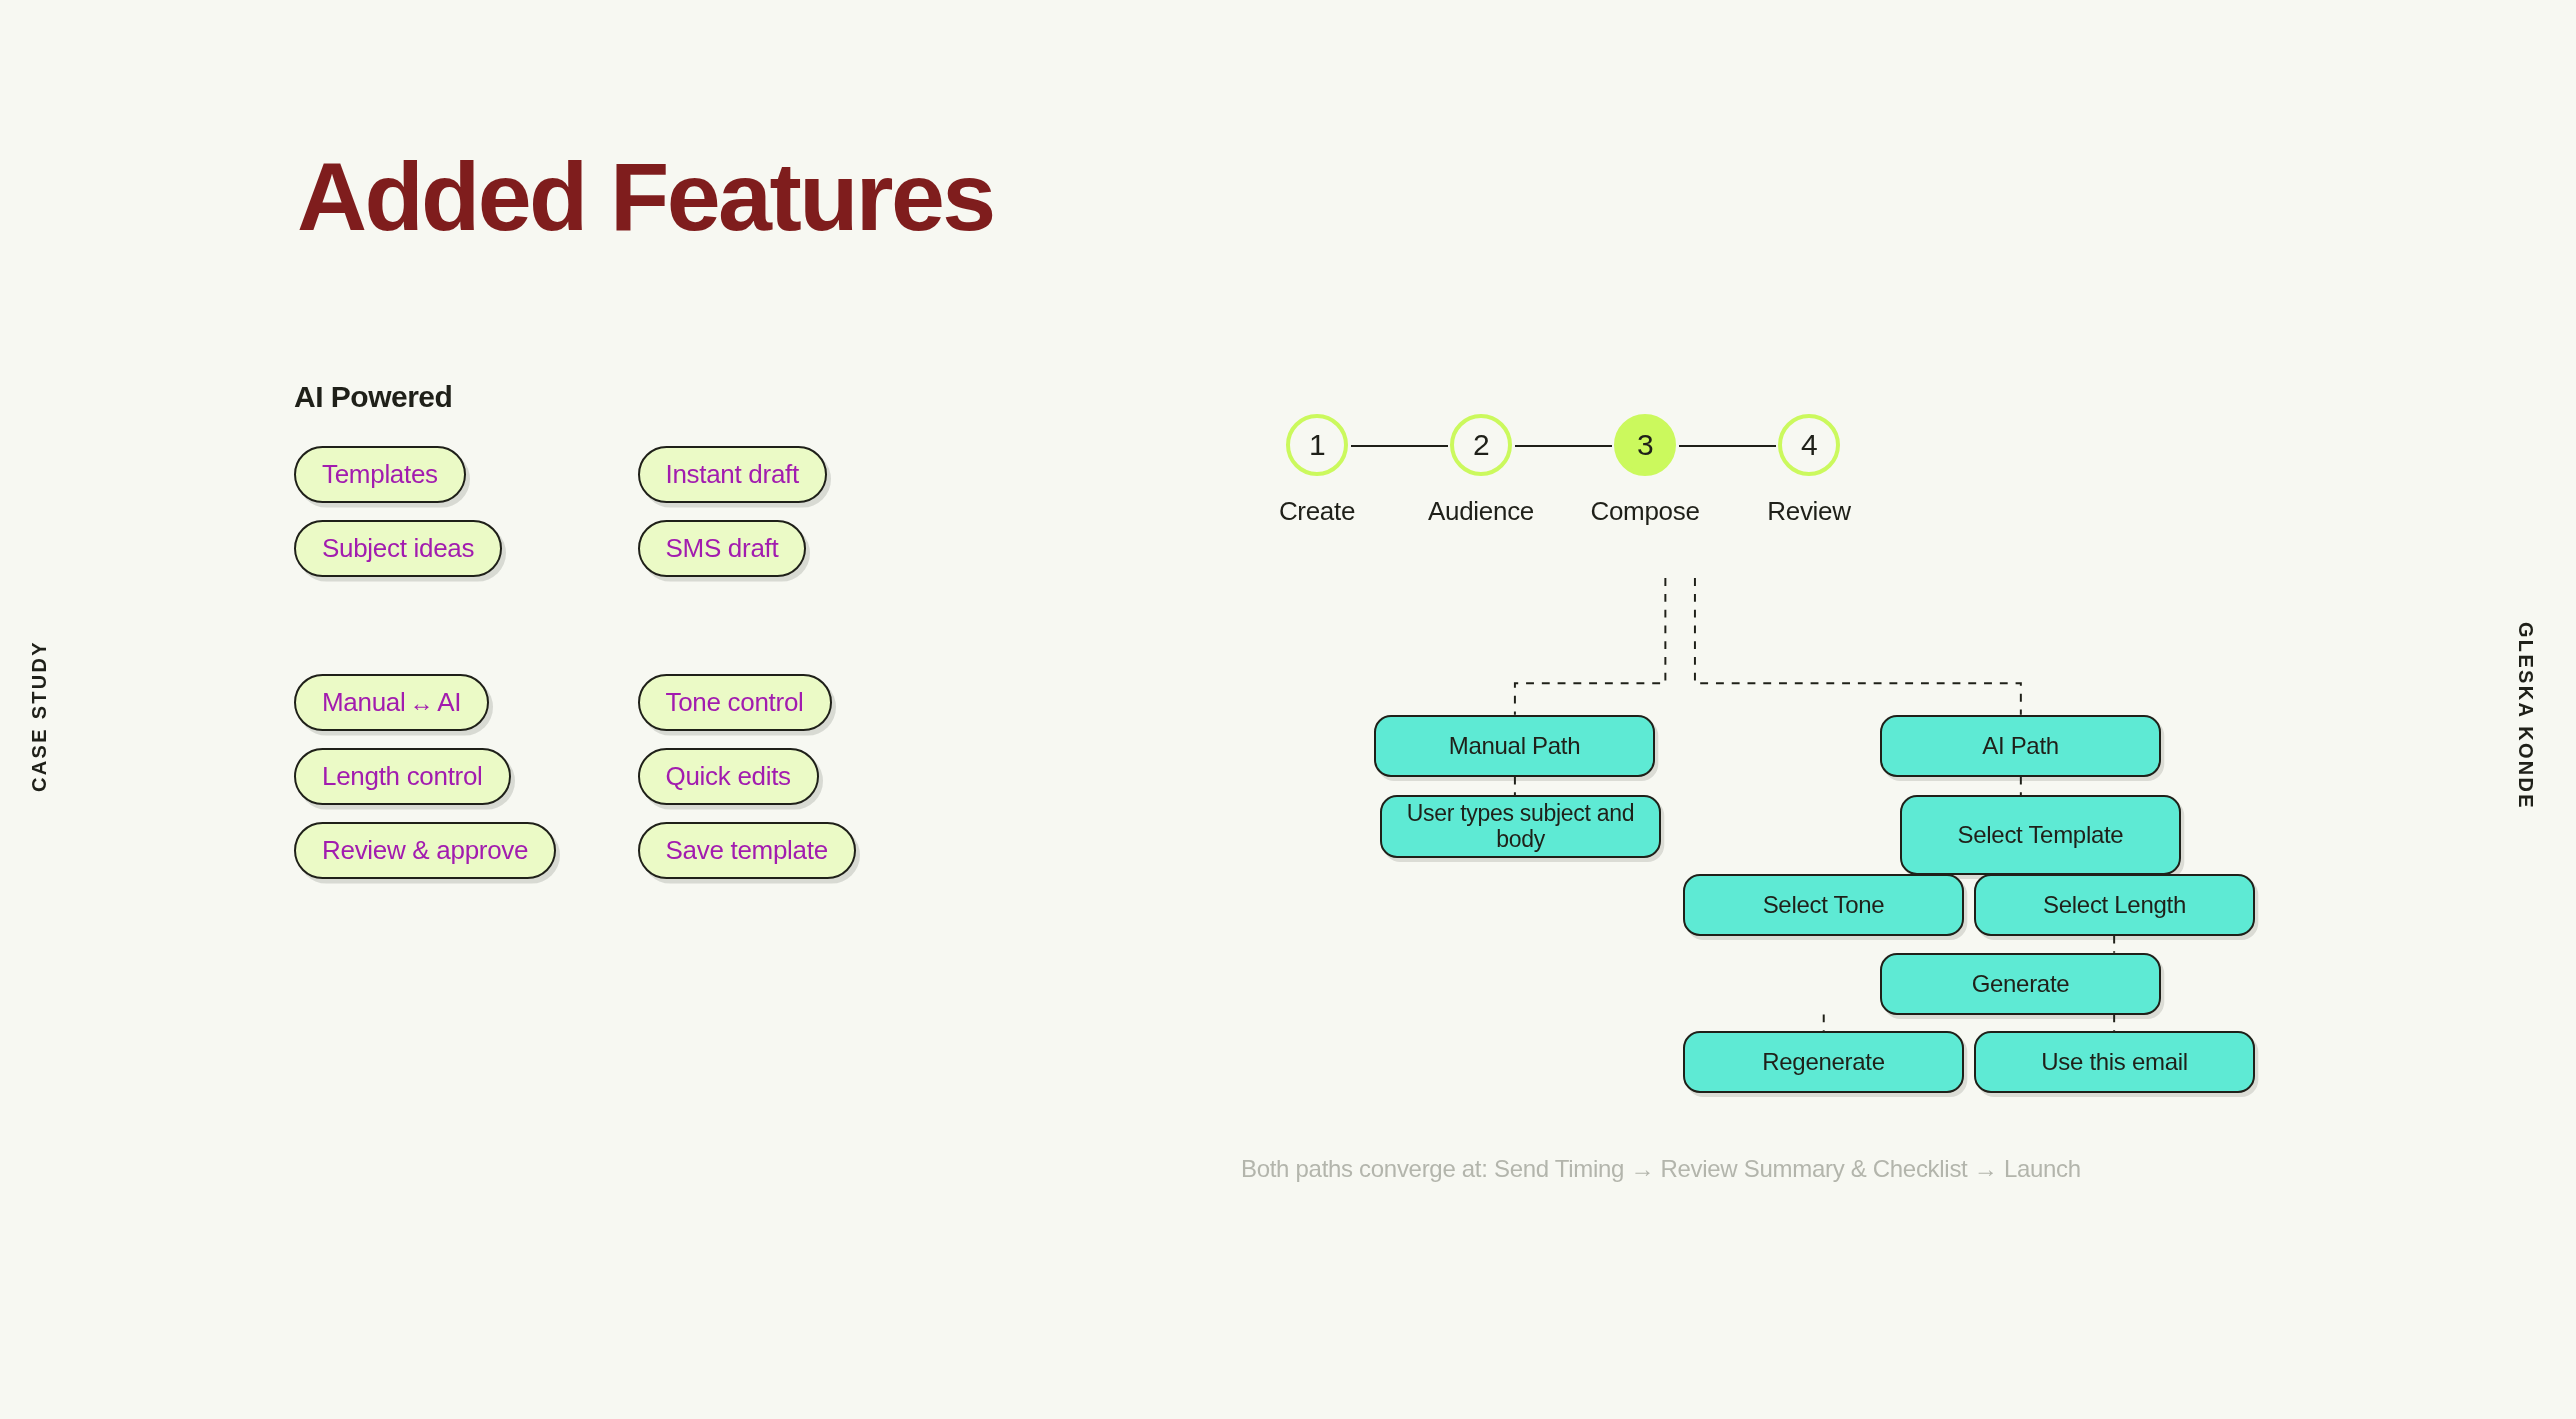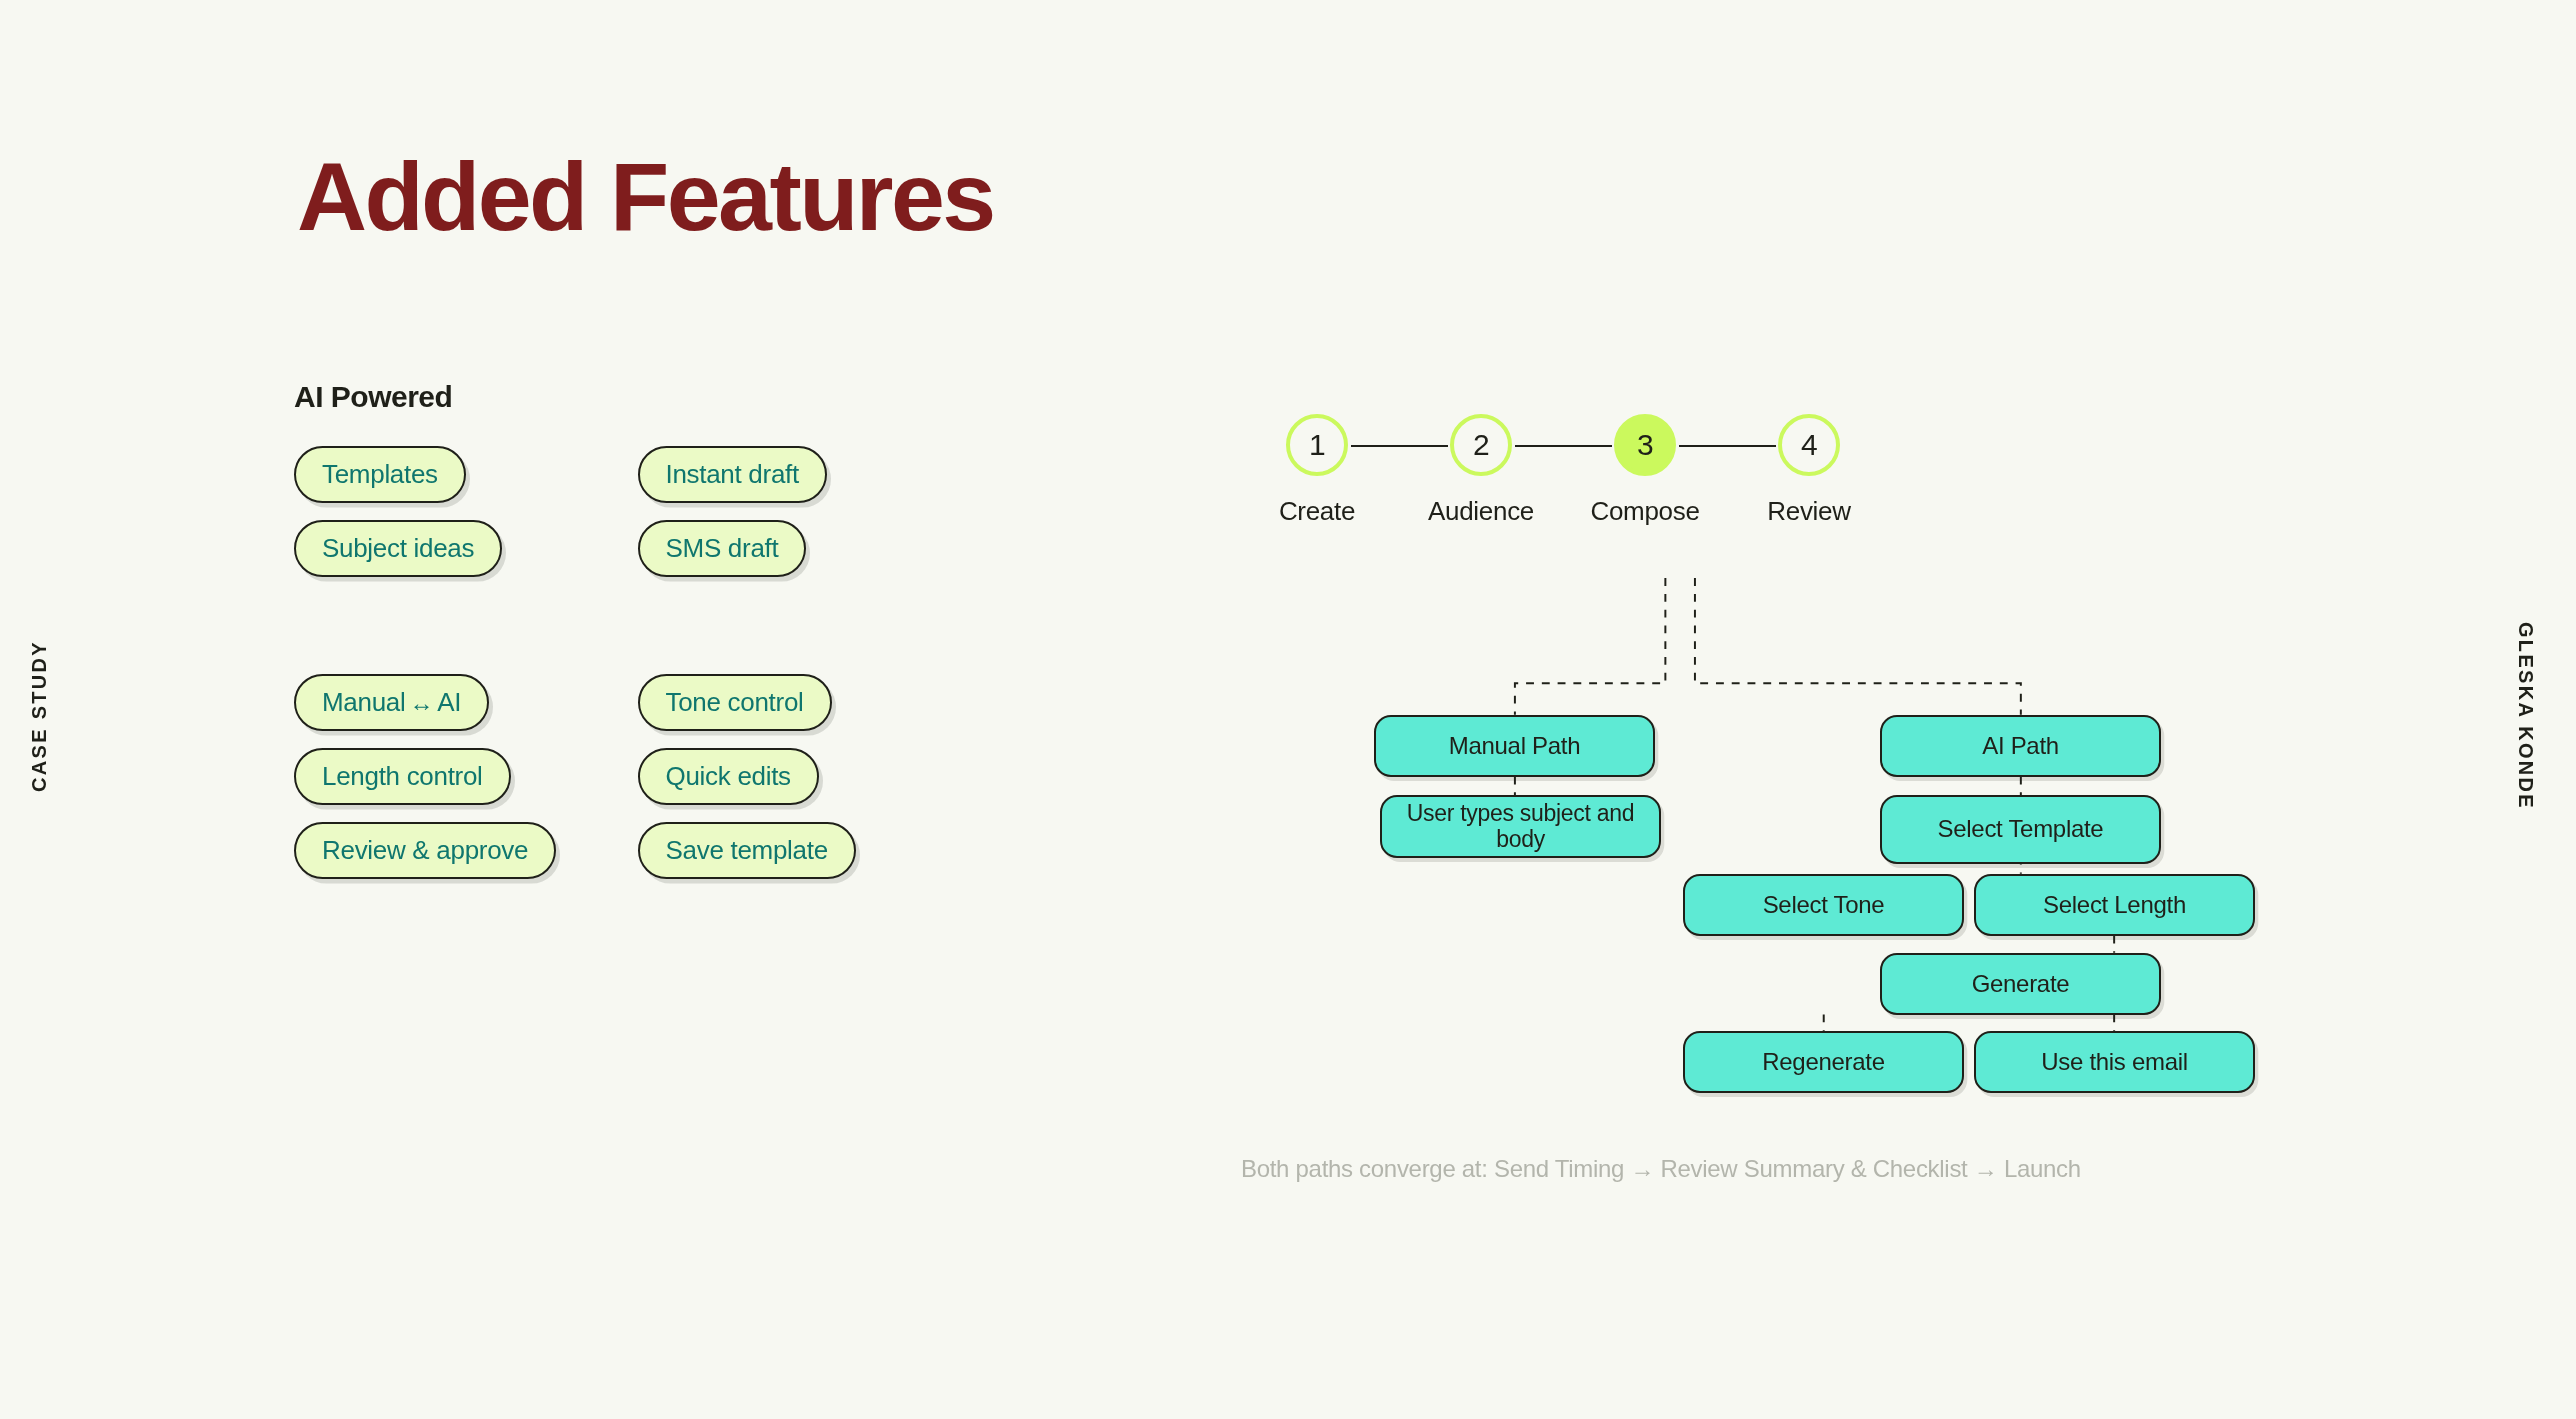--- a/index.html
+++ b/index.html
@@ -75,21 +75,21 @@
     display: inline-flex;
     align-items: center;
     justify-content: center;
     background: #EBFAC6;
     border: 2px solid #1F2019;
     border-radius: 656px;
     padding: 0 26px;
     height: 57px;
     font-size: 26px;
     letter-spacing: -0.3px;
-    color: #0f766e;
+    color: #a21caf;
     box-shadow: 4px 4.6px 0 rgba(31,32,25,0.14);
     white-space: nowrap;
   }
   .pill .arrow { font-size: 24px; font-weight: 700; padding: 0 4px; }
 
   .group-gap { height: 97px; }
 
   
   .col-right { position: absolute; left: 1235px; top: 414px; width: 1117px; }
 
@@ -164,21 +164,21 @@
     line-height: 1.12;
     letter-spacing: -0.3px;
     color: #1F2019;
     box-shadow: 3.3px 4px 0 rgba(31,32,25,0.13);
     padding: 0 12px;
   }
 
   .n-manual       { left: 139px;  top: 137px; width: 281px; height: 62px; }
   .n-usertypes    { left: 145px;  top: 217px; width: 281px; height: 63px; font-size: 23px; }
   .n-aipath       { left: 645px;  top: 137px; width: 281px; height: 62px; }
-  .n-template     { left: 645px;  top: 217px; width: 281px; height: 69px; }
+  .n-template     { left: 665px;  top: 217px; width: 281px; height: 80px; }
   .n-tone         { left: 448px;  top: 296px; width: 281px; height: 62px; }
   .n-length       { left: 739px; top: 296px; width: 281px; height: 62px; }
   .n-generate     { left: 645px;  top: 375px; width: 281px; height: 62px; }
   .n-regenerate   { left: 448px;  top: 453px; width: 281px; height: 62px; }
   .n-useemail     { left: 739px; top: 453px; width: 281px; height: 62px; }
 
   
   .footnote {
     position: absolute;
     left: 1241px;

